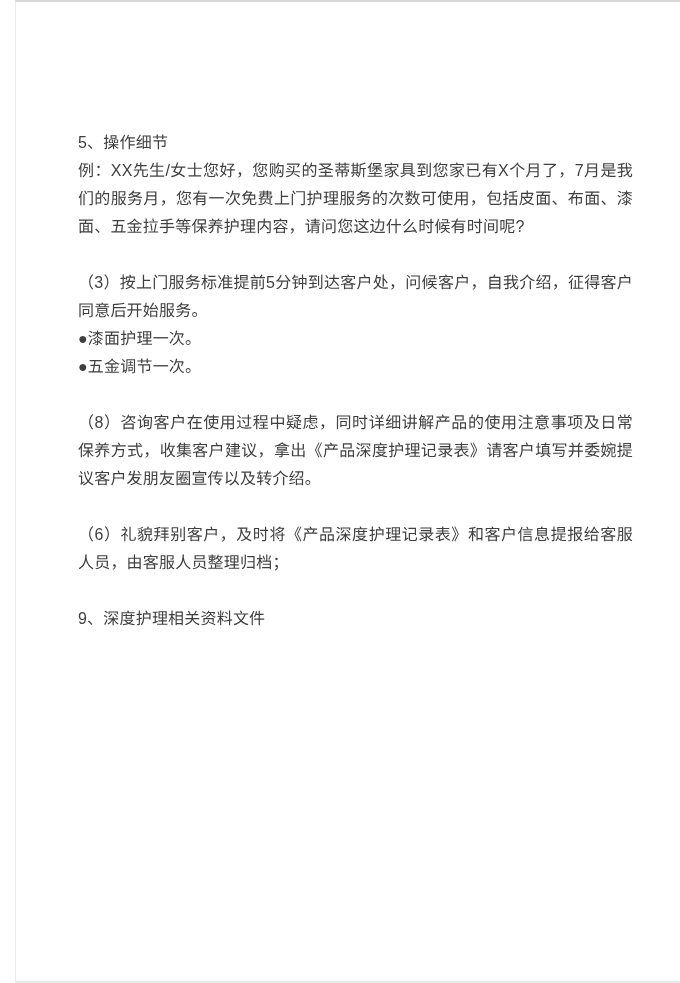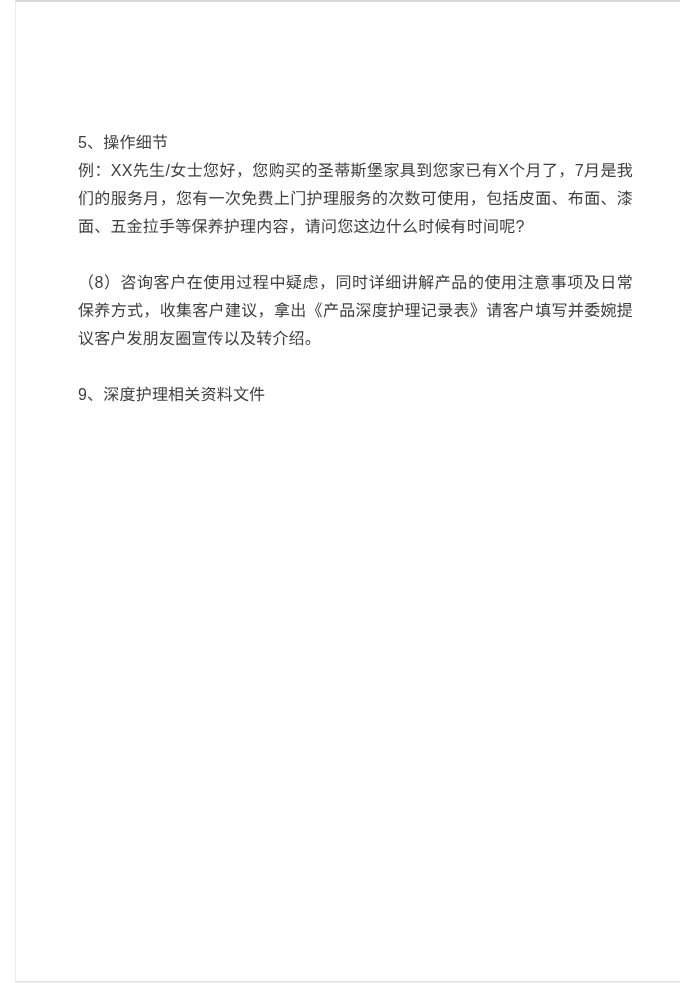--- a/index.html
+++ b/index.html
@@ -40,16 +40,20 @@
     margin-top: 28px;
   }
 </style>
 </head>
 <body>
 
 <div class="frame" style="background: rgb(255, 255, 255); margin-left: 15px;">
   <div class="doc-content" style="color: rgb(63, 63, 63);">
       <p class="">5、操作细节</p>
       <p class="">例：XX先生/女士您好，您购买的圣蒂斯堡家具到您家已有X个月了，7月是我们的服务月，您有一次免费上门护理服务的次数可使用，包括皮面、布面、漆面、五金拉手等保养护理内容，请问您这边什么时候有时间呢?</p>
+      <p class="gap">（3）按上门服务标准提前5分钟到达客户处，问候客户，自我介绍，征得客户同意后开始服务。</p>
+      <p class="">●漆面护理一次。</p>
+      <p class="">●五金调节一次。</p>
       <p class="gap">（8）咨询客户在使用过程中疑虑，同时详细讲解产品的使用注意事项及日常保养方式，收集客户建议，拿出《产品深度护理记录表》请客户填写并委婉提议客户发朋友圈宣传以及转介绍。</p>
+      <p class="gap">（6）礼貌拜别客户，及时将《产品深度护理记录表》和客户信息提报给客服人员，由客服人员整理归档；</p>
       <p class="gap">9、深度护理相关资料文件</p>
     </div>
 </div>
 
 </body></html>

